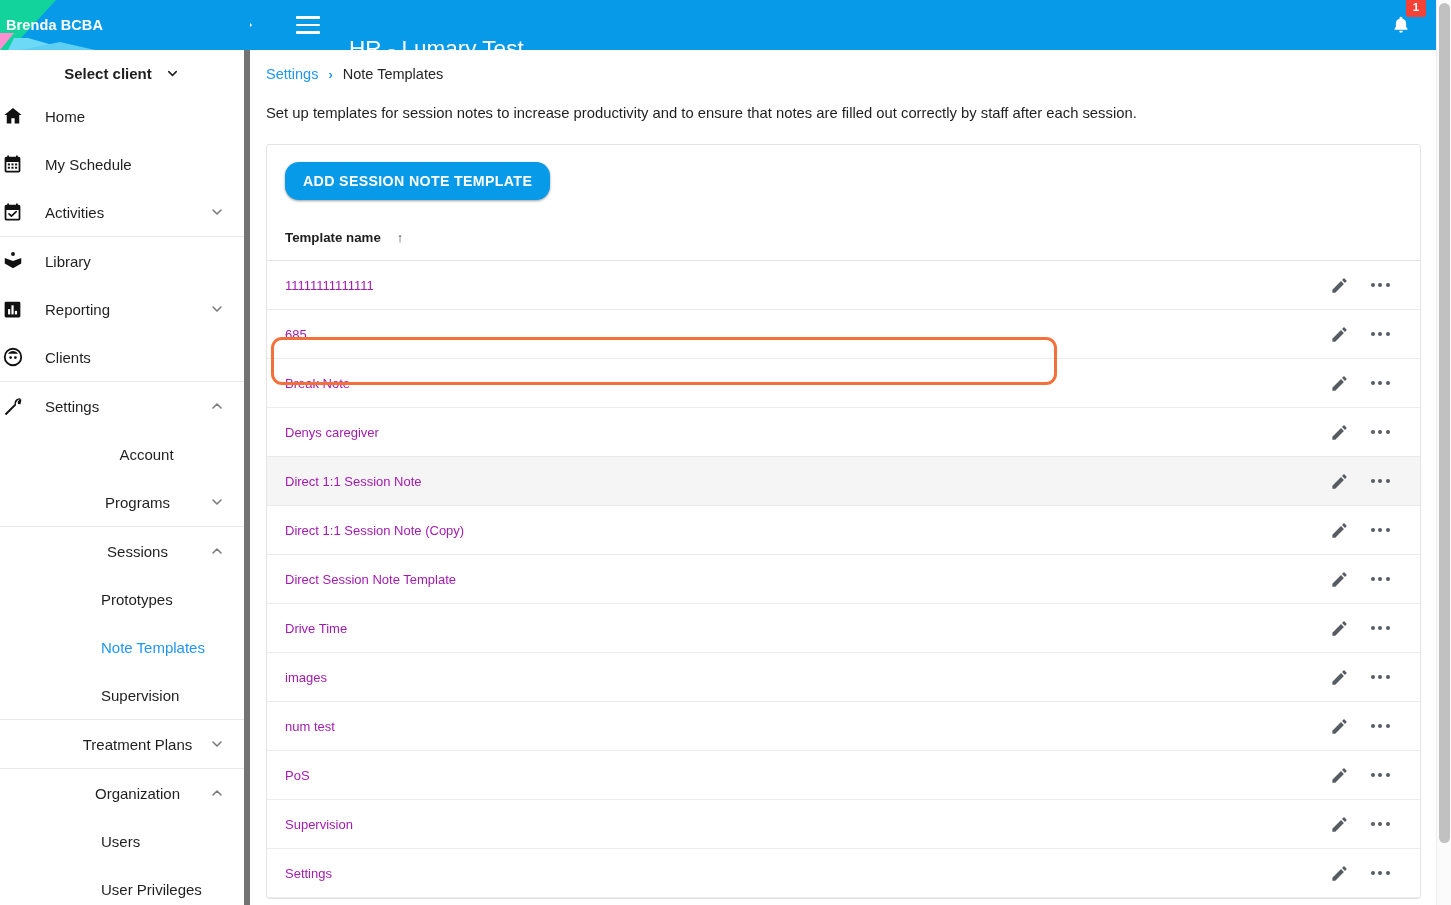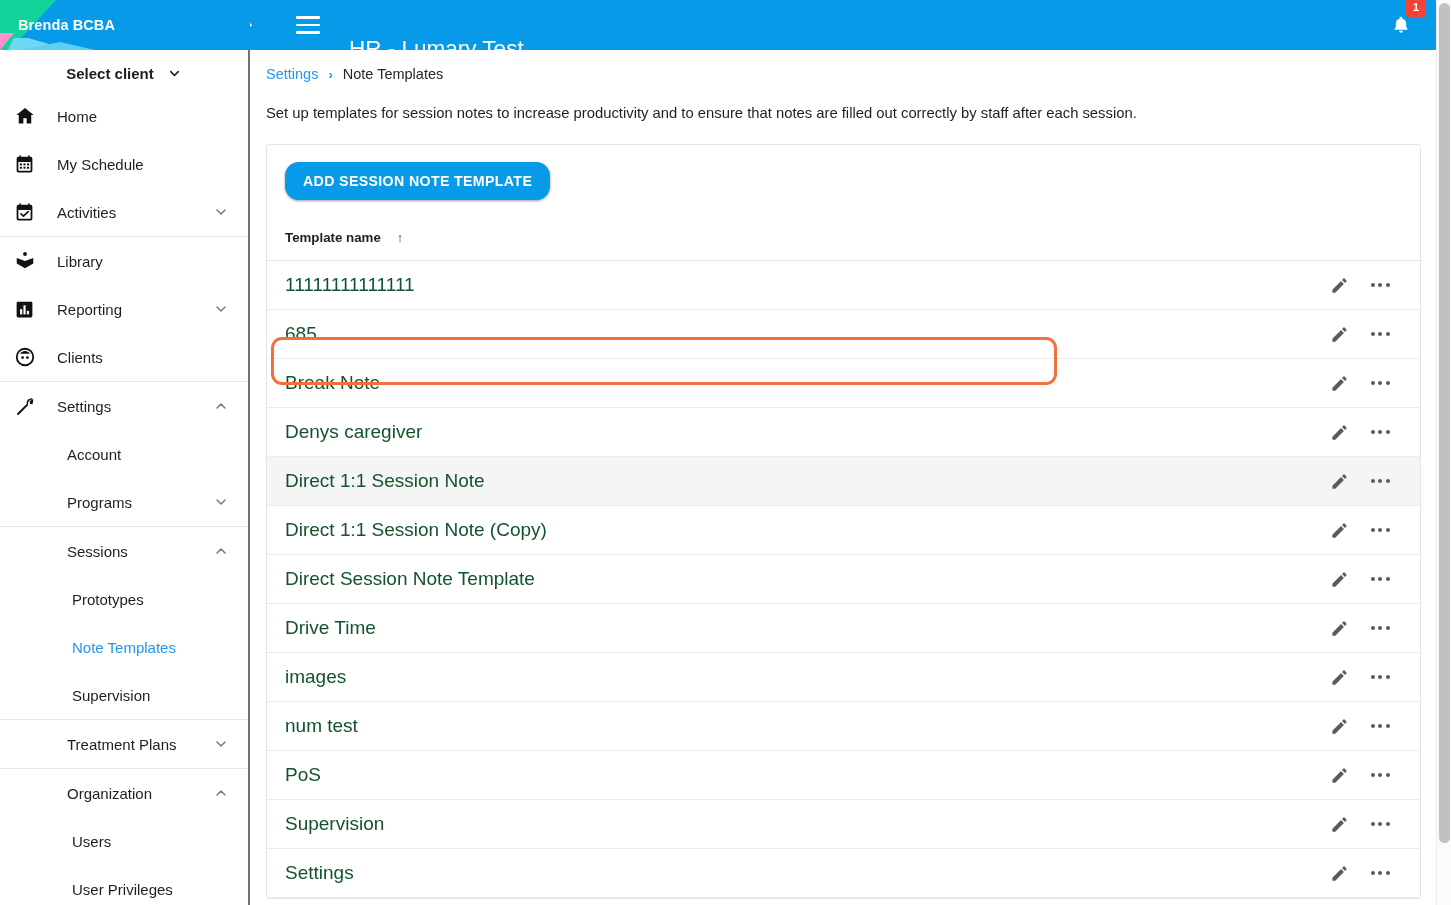--- a/index.html
+++ b/index.html
@@ -31,21 +31,21 @@
     overflow: hidden;
     flex: 0 0 250px;
   }
   .brand-deco { position: absolute; inset: 0; }
   .brand-name {
     position: relative;
     z-index: 3;
     color: #ffffff;
     font-size: 14.5px;
     font-weight: bold;
-    margin-left: 18px;
+    margin-left: 6px;
     letter-spacing: .1px;
     white-space: nowrap;
   }
   .logout-btn {
     width: 44px; height: 44px;
     display: flex; align-items: center; justify-content: center;
     cursor: pointer;
     flex: 0 0 auto;
     margin-left: -28px;
   }
@@ -92,39 +92,39 @@
     line-height: 1;
   }
 
   
   .sidebar {
     position: absolute;
     top: 50px; left: 0;
     width: 250px;
     height: 855px;
     background: #ffffff;
-    border-right: 2px solid #737373;
+    border-right: 6px solid #737373;
     overflow: hidden;
     z-index: 10;
   }
   .client-select {
     height: 42px;
     display: flex; align-items: center; justify-content: center;
     gap: 13px;
     cursor: pointer;
     font-size: 15px;
     font-weight: bold;
     color: #1f1f1f;
     padding-top: 4px;
   }
   .nav-group { border-bottom: 1px solid #e8e8e8; }
   .nav-item {
     height: 48px;
     display: flex; align-items: center;
-    padding: 0 18px 0 14px;
+    padding: 0 18px 0 2px;
     cursor: pointer;
     font-size: 15px;
     color: #1f1f1f;
     white-space: nowrap;
   }
   .nav-icon {
     width: 30px; height: 24px;
     display: flex; align-items: center; justify-content: flex-start;
     flex: 0 0 30px;
     margin-right: 13px;
@@ -132,27 +132,27 @@
   .nav-label { flex: 1 1 auto; }
   .nav-caret {
     width: 18px; height: 18px;
     flex: 0 0 18px;
     display: flex; align-items: center; justify-content: center;
     color: #7a7a7a;
   }
   .sub-item {
     height: 48px;
     display: flex; align-items: center;
-    padding-left: 72px;
+    padding-left: 101px;
     font-size: 15px;
     color: #1f1f1f;
     cursor: pointer;
     white-space: nowrap;
   }
-  .sub-item.level1 { padding-left: 67px; padding-right: 18px; }
+  .sub-item.level1 { padding-left: 67px; padding-right: 18px; text-align: center; }
   .sub-item.level1 .nav-label { flex: 1 1 auto; }
   .sub-item.active { color: #2196f3; }
 
   
   .main {
     position: absolute;
     top: 50px; left: 251px;
     width: 1185px;
     height: 855px;
     background: #ffffff;
@@ -214,22 +214,22 @@
     display: flex; align-items: center;
     height: 49px;
     padding: 0 18px;
     border-bottom: 1px solid #ebebeb;
     position: relative;
     cursor: pointer;
   }
   .row.selected { background: #f5f5f5; }
   .row-name {
     flex: 1 1 auto;
-    font-size: 19px;
-    color: #14532d;
+    font-size: 13px;
+    color: #a21caf;
     white-space: nowrap;
   }
   .row-actions {
     display: flex; align-items: center;
     gap: 17px;
     flex: 0 0 auto;
     margin-right: 10px;
   }
   .icon-btn {
     width: 24px; height: 24px;

